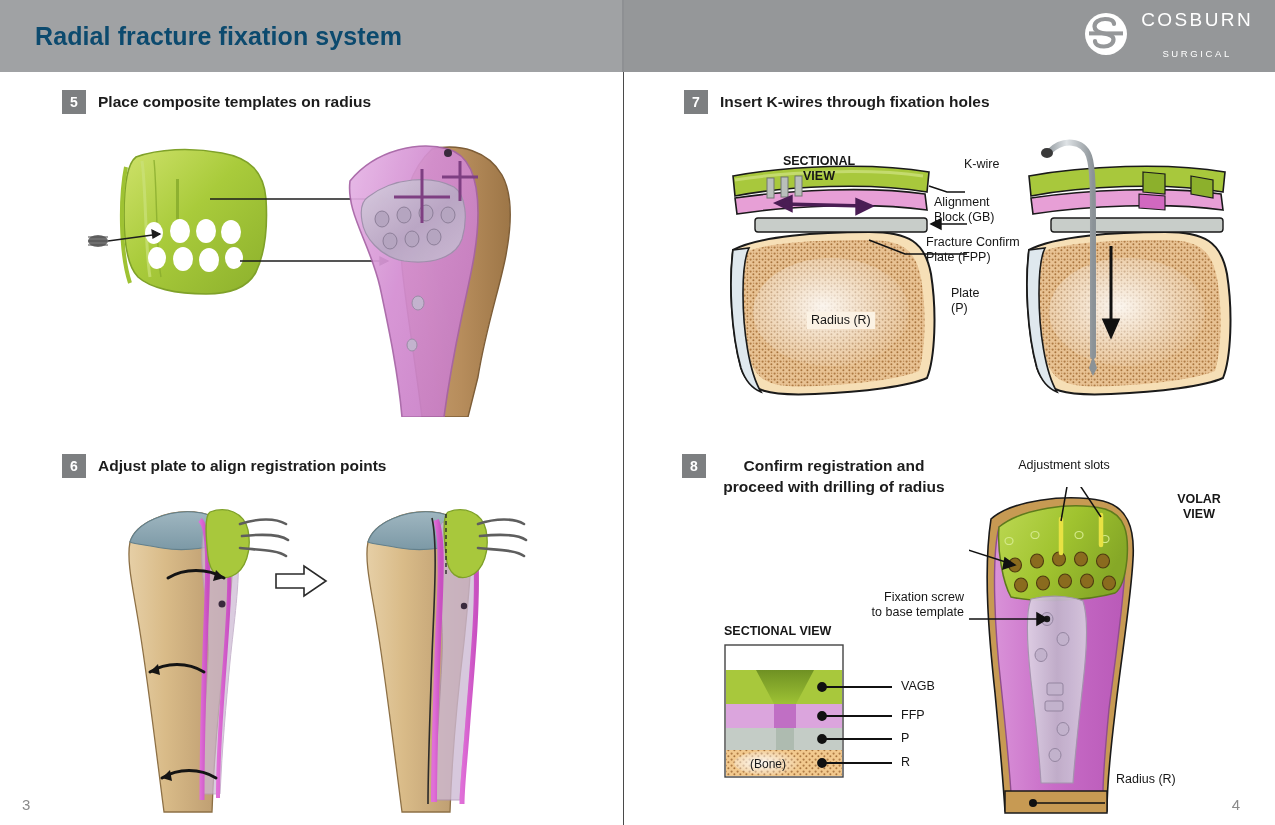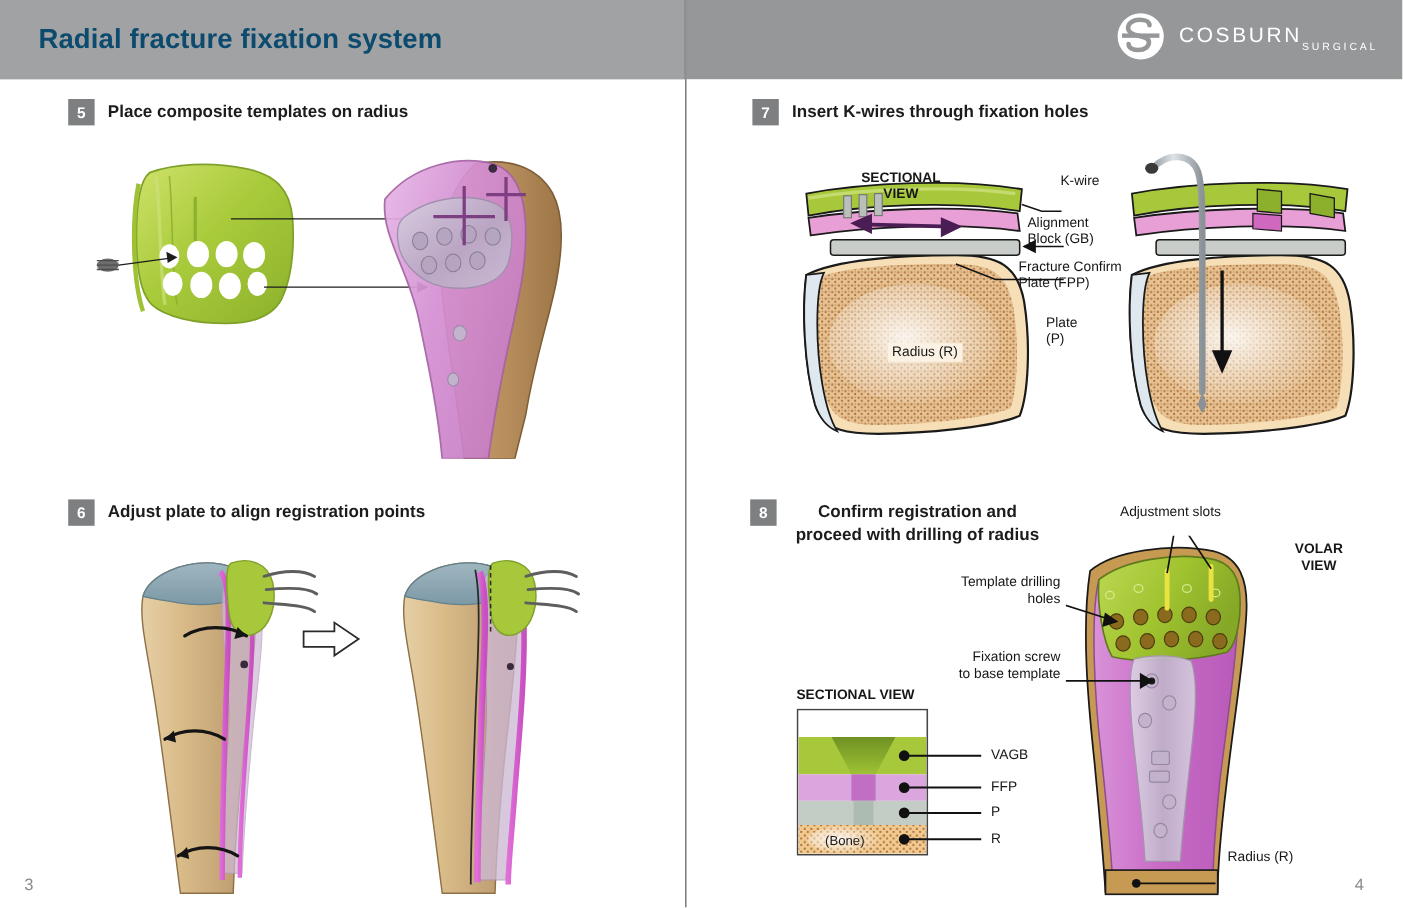--- a/index.html
+++ b/index.html
@@ -29,21 +29,21 @@
   .deck-title {
     position: absolute; top: 22px; left: 35px;
     font-size: 25px; font-weight: bold; color: #0c4a6e;
     letter-spacing: 0.1px; white-space: nowrap;
   }
   .logo-wrap {
     position: absolute; top: 10px; right: 22px;
     display: flex; align-items: center; gap: 12px;
   }
   .logo-mark { width: 46px; height: 46px; }
-  .logo-text { display: flex; flex-direction: row; align-items: center; }
+  .logo-text { display: flex; flex-direction: column; align-items: flex-end; }
   .logo-name {
     font-size: 19px; color: #ffffff; letter-spacing: 2.4px; font-weight: 400;
     line-height: 1.05;
   }
   .logo-sub {
     font-size: 9.5px; color: #ffffff; letter-spacing: 2.6px;
     align-self: center; margin-top: 18px;
   }
 
   
@@ -505,22 +505,20 @@
           <path d="M78 132 L-6 132"></path>
           <polygon points="78,132 68,126 68,138" fill="#111"></polygon>
           <path d="M64 316 L136 316"></path>
         </g>
       </svg>
     </div>
 
     <div class="lbl c" style="top:386px; left:375px; width:130px;">Adjustment slots</div>
     <div class="lbl b c" style="top:420px; left:540px; width:70px;">VOLAR
 VIEW</div>
-    <div class="lbl r" style="top:450px; left:185px; width:155px;">Template drilling
-holes</div>
     <div class="lbl r" style="top:518px; left:195px; width:145px;">Fixation screw
 to base template</div>
     <div class="lbl" style="top:700px; left:492px;">Radius (R)</div>
 
     <div class="lbl b" style="top:552px; left:100px;">SECTIONAL VIEW</div>
 
     <div class="fig" style="top:572px; left:100px;">
       <svg width="290" height="160" viewBox="0 0 290 160">
         <defs>
           <pattern id="cancel2" width="6" height="6" patternUnits="userSpaceOnUse">

